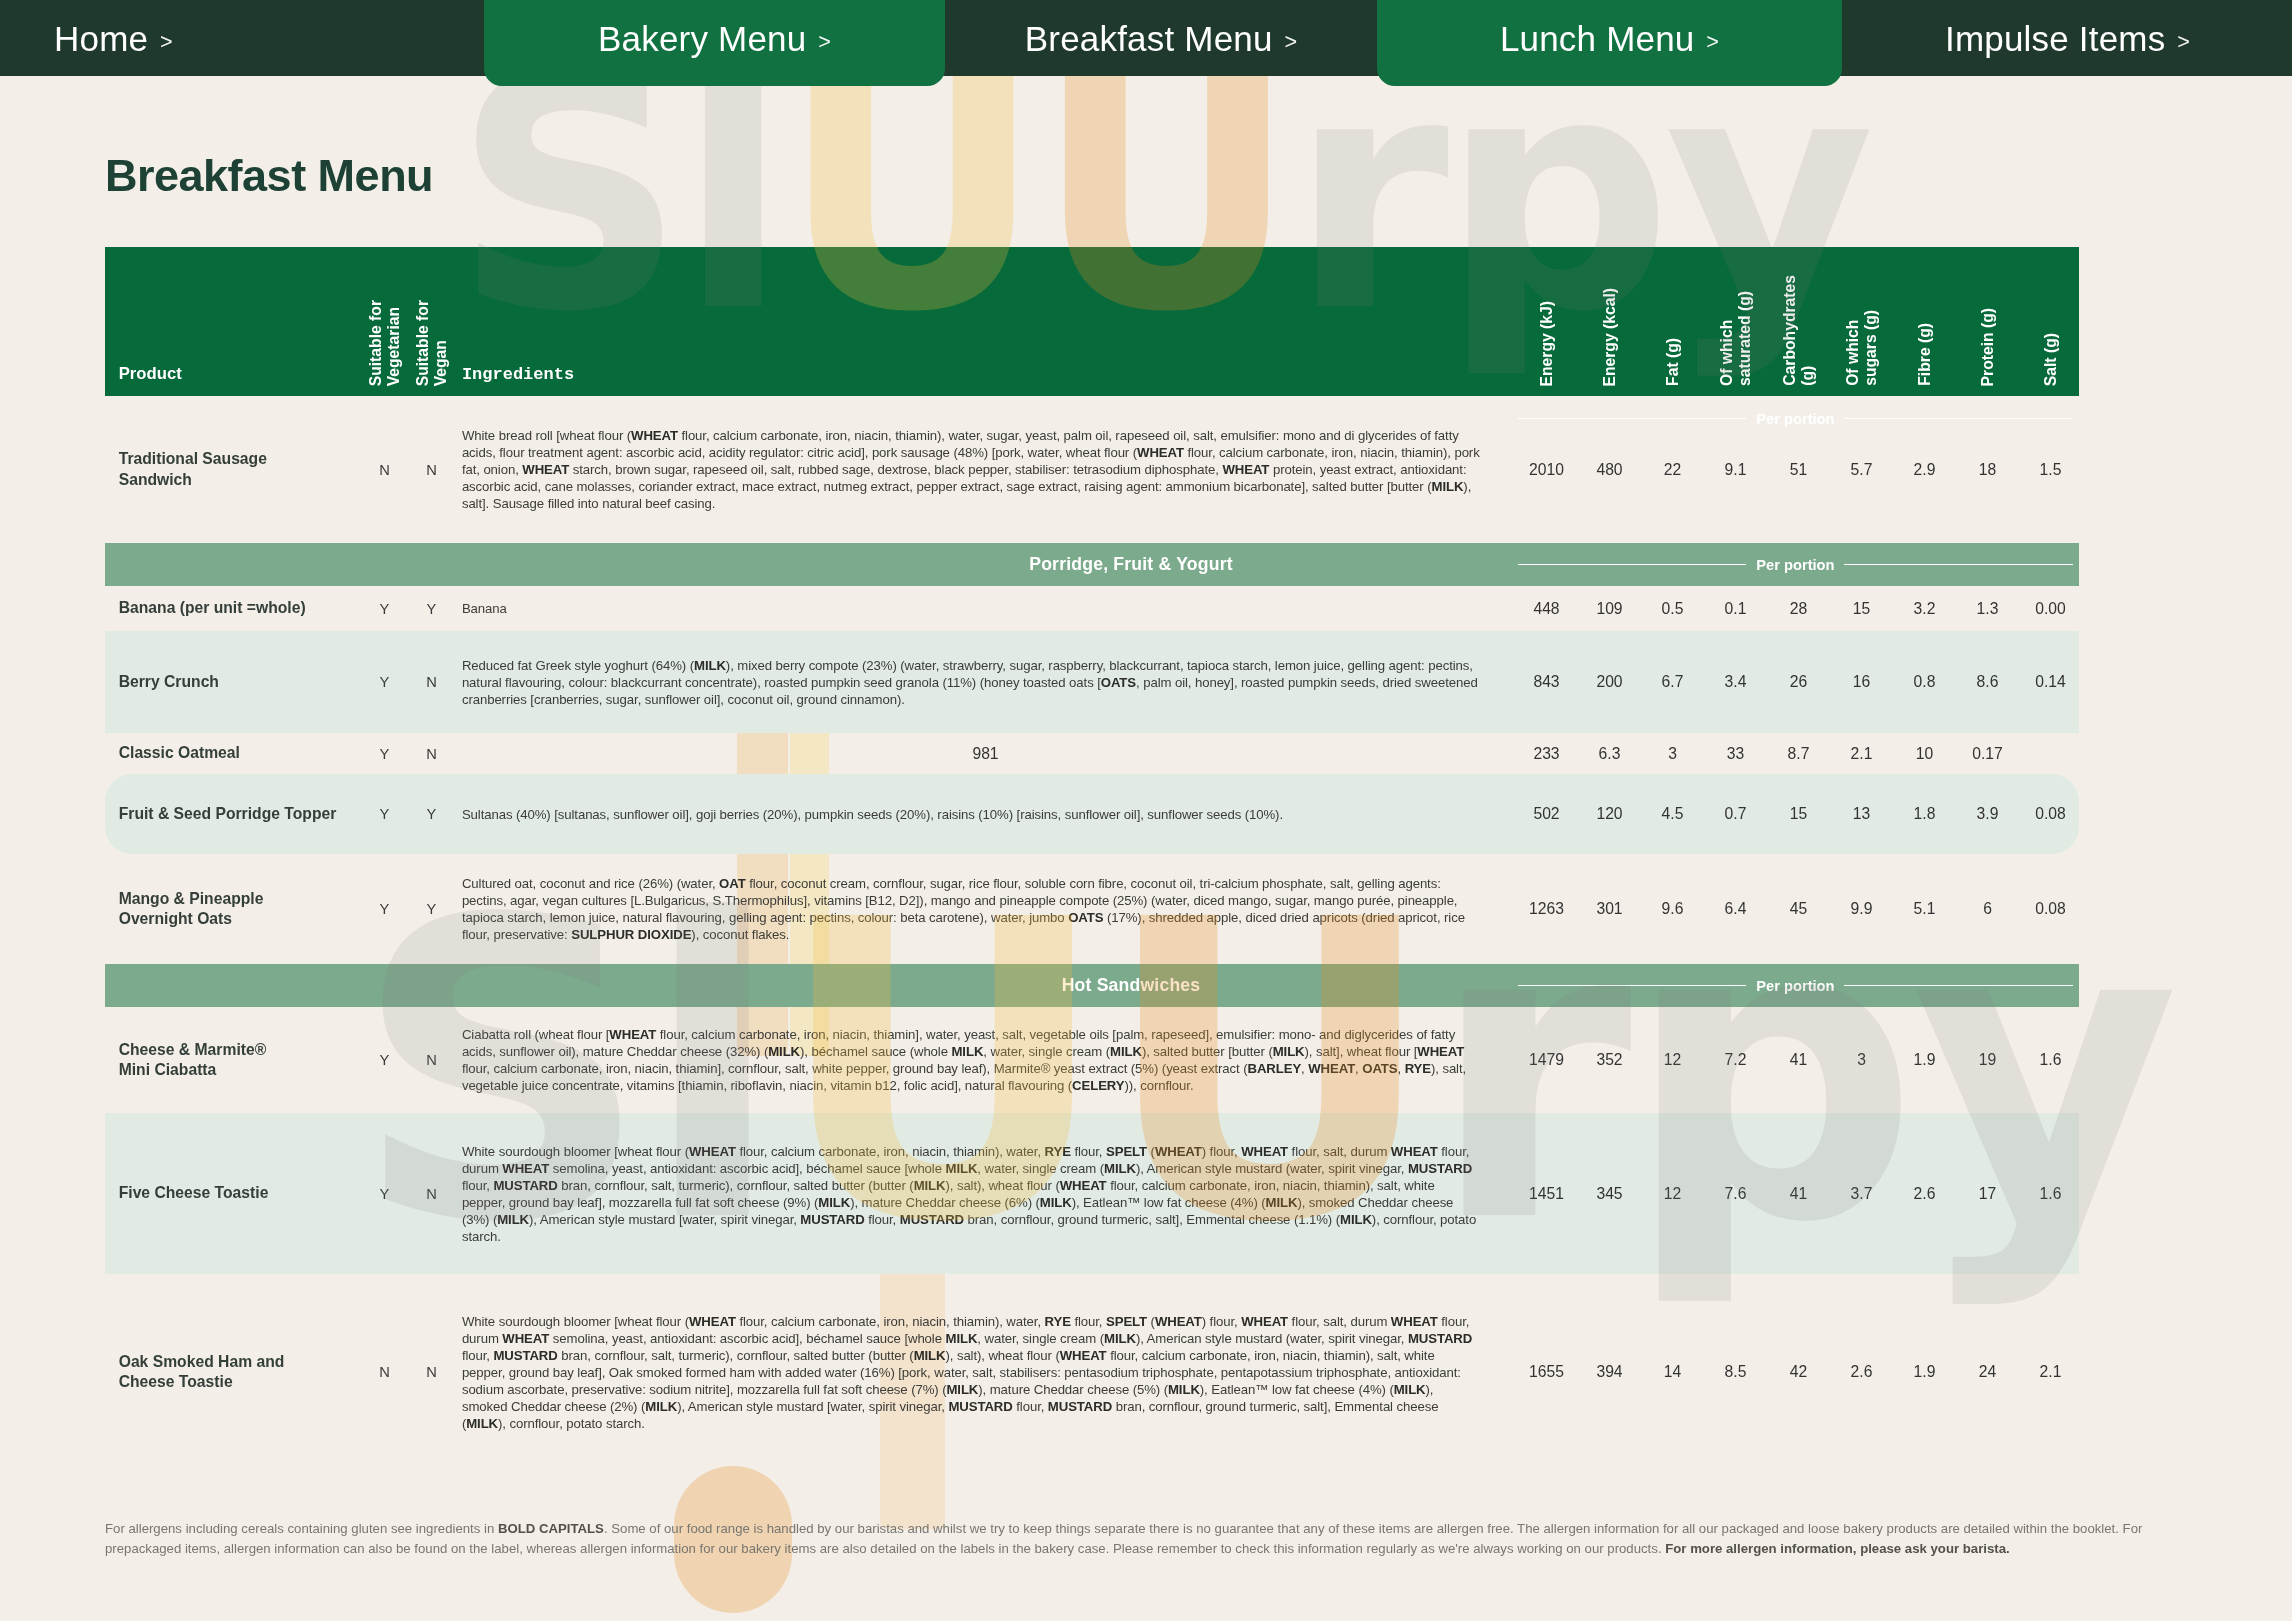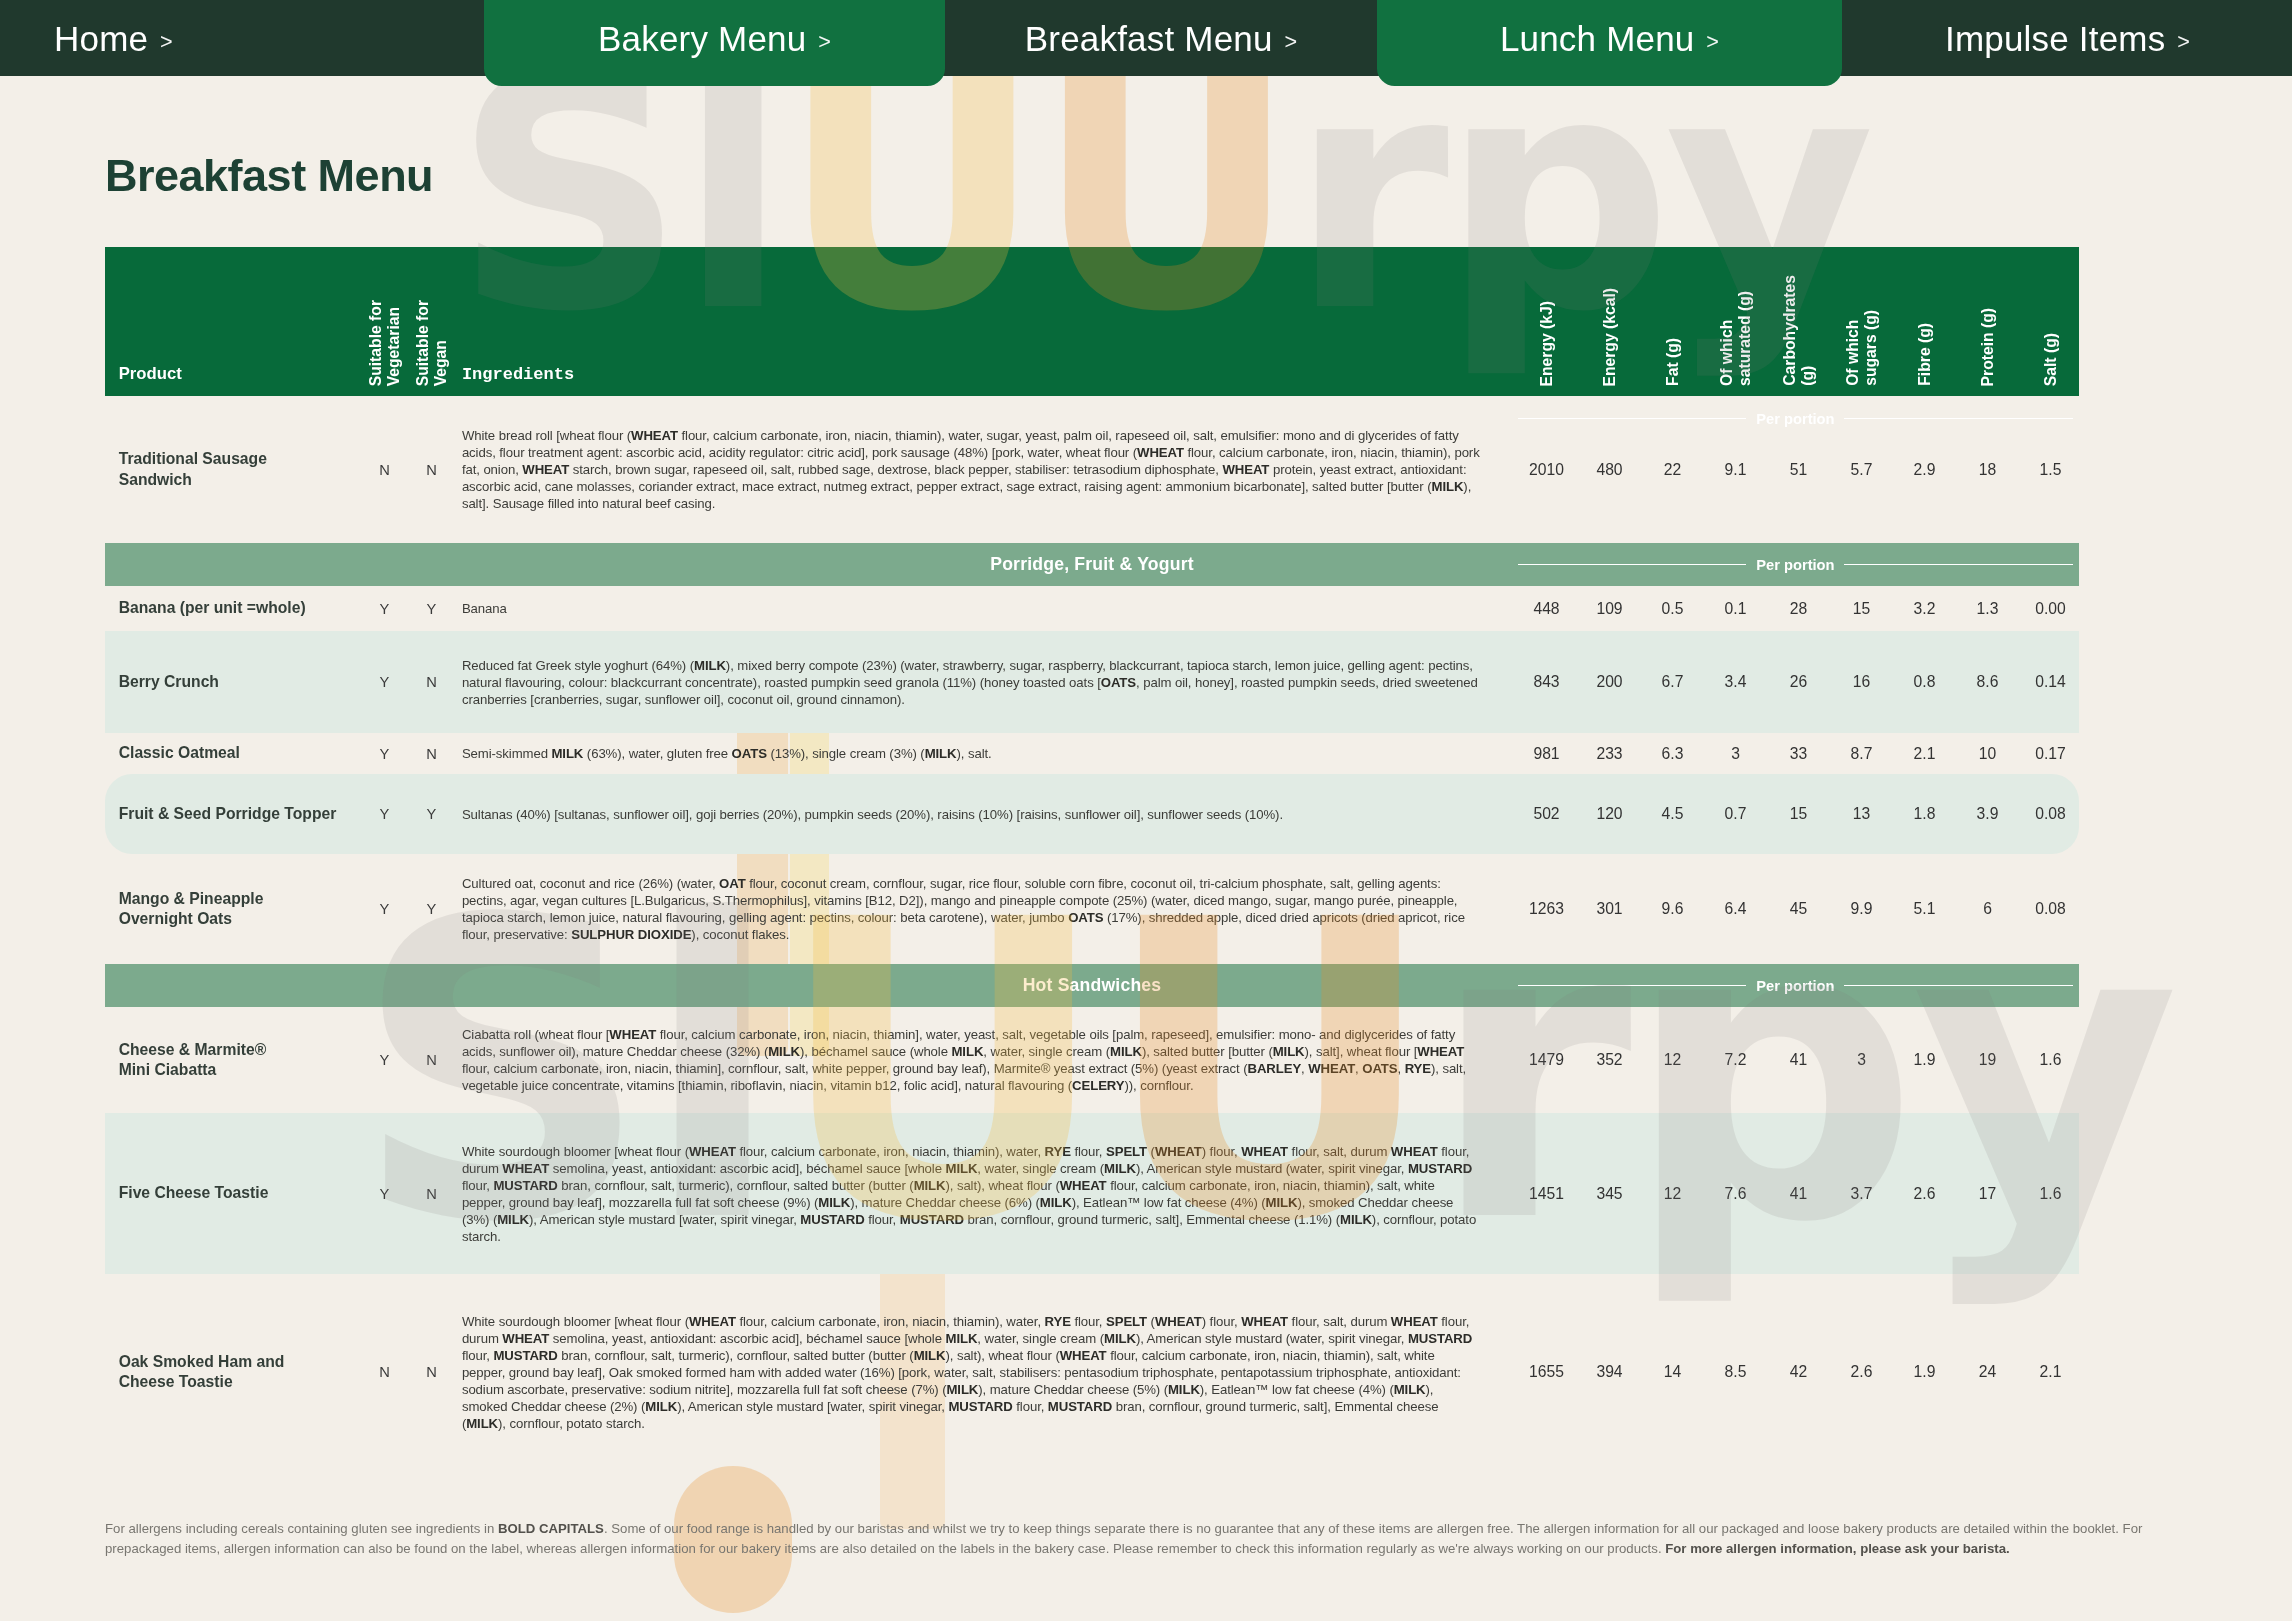--- a/index.html
+++ b/index.html
@@ -56,21 +56,21 @@
     font-size:13.2px; line-height:17px; color:#3c3c38;
     padding:9.8px 35px 9.8px 5.9px; letter-spacing:-0.1px;
   }
   .td-ing b { color:#2c2c28; }
   .td-num { text-align:center; font-size:15.7px; color:#333; }
 
   .srow { height:43px; background:#7caa8d; position:relative; display:block; }
   .s-label {
     position:absolute; left:0; top:0; width:100%; height:43px;
     display:flex; align-items:center; justify-content:center;
-    color:#fff; font-weight:bold; font-size:17.6px; letter-spacing:0.2px;
+    color:#fff; font-weight:bold; font-size:17.6px; letter-spacing:0.2px;padding-left:39px;
   }
   .pp {
     position:absolute; left:1409px; top:0; width:555px; height:43px;
     display:flex; align-items:center; gap:9.8px;
     color:#fff; font-size:14.7px; font-weight:bold; z-index:2; padding:0 3.9px;
   }
   .pp::before, .pp::after { content:""; flex:1; height:1.5px; background:#ffffff; }
   .pp-overlay {
     position:absolute; left:1409px; top:11.8px; width:555px; height:21.6px;
     display:flex; align-items:center; gap:9.8px;
@@ -233,21 +233,20 @@
           <div class="td-num">26</div>
           <div class="td-num">16</div>
           <div class="td-num">0.8</div>
           <div class="td-num">8.6</div>
           <div class="td-num">0.14</div>
         </div>
         <div class="trow grid-cols" style="min-height: 41px;">
           <div class="td-product">Classic Oatmeal</div>
           <div class="td-flag">Y</div>
           <div class="td-flag">N</div>
-          <div class="td-ing">Semi-skimmed <b>MILK</b> (63%), water, gluten free <b>OATS</b> (13%), single cream (3%) (<b>MILK</b>), salt.</div>
           <div class="td-num">981</div>
           <div class="td-num">233</div>
           <div class="td-num">6.3</div>
           <div class="td-num">3</div>
           <div class="td-num">33</div>
           <div class="td-num">8.7</div>
           <div class="td-num">2.1</div>
           <div class="td-num">10</div>
           <div class="td-num">0.17</div>
         </div>

